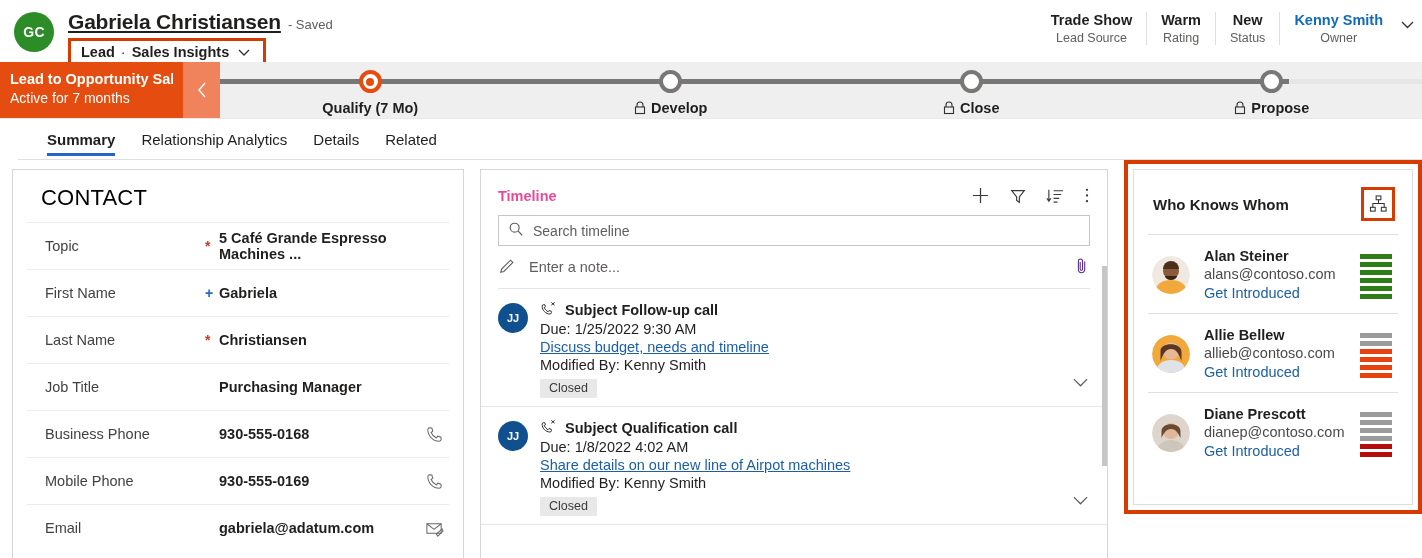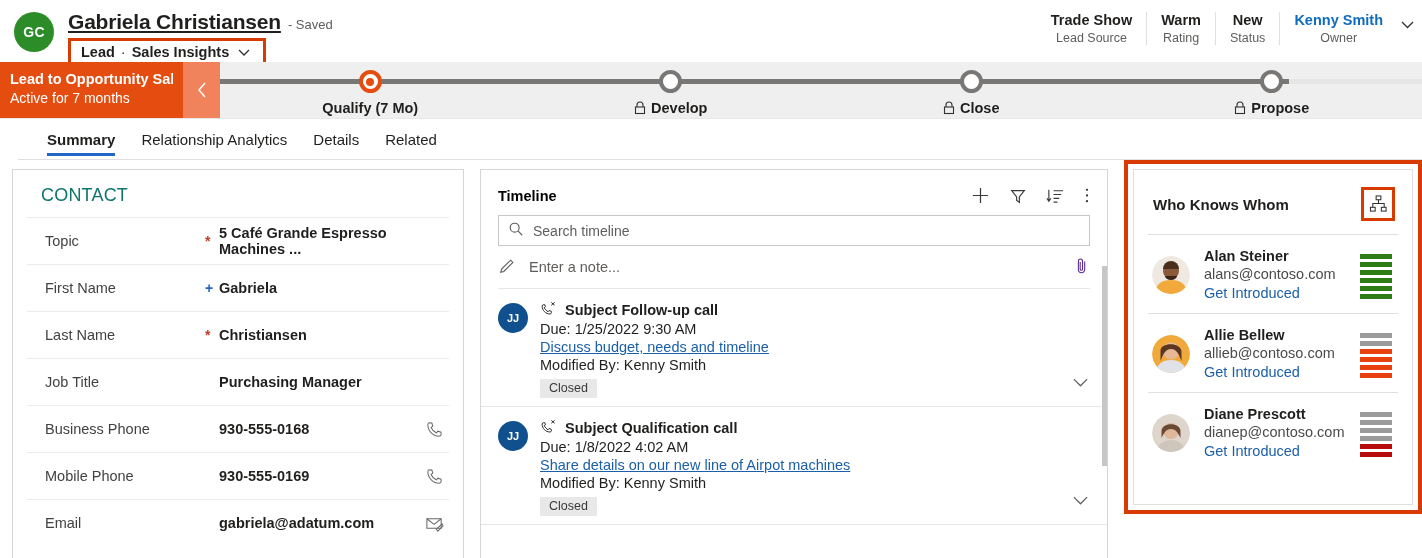--- a/index.html
+++ b/index.html
@@ -167,21 +167,21 @@
   .contact-card {
     width: 452px; flex: none;
     margin-left: 12px;
     border: 1px solid #d6d6d6;
     background: #ffffff;
     height: 390px;
     overflow: hidden;
     padding: 0 14px;
   }
   .contact-hdr {
-    font-size: 18px; color: #0f766e;
+    font-size: 22px; color: #000000;
     padding: 15px 0 11px 14px;
     letter-spacing: .2px;
   }
   .frow {
     display: flex; align-items: center;
     height: 47px;
     border-top: 1px solid #ececec;
     padding-left: 18px;
   }
   .frow:first-of-type { border-top: none; }
@@ -199,21 +199,21 @@
     border: 1px solid #d6d6d6;
     background: #ffffff;
     height: 390px;
     overflow: hidden;
     position: relative;
   }
   .tl-head {
     display: flex; align-items: center;
     padding: 16px 17px 10px 17px;
   }
-  .tl-title { font-size: 14.5px; font-weight: 700; color: #000000; }
+  .tl-title { font-size: 14.5px; font-weight: 700; color: #ec4899; }
   .tl-actions { margin-left: auto; display: flex; align-items: center; gap: 19px; color: #3b3a39; }
   .tl-act { display: inline-flex; cursor: pointer; }
   .tl-search {
     margin: 0 17px;
     height: 31px;
     border: 1px solid #c8c6c4;
     display: flex; align-items: center;
     padding: 0 9px;
     color: #605e5c;
     font-size: 14px;

